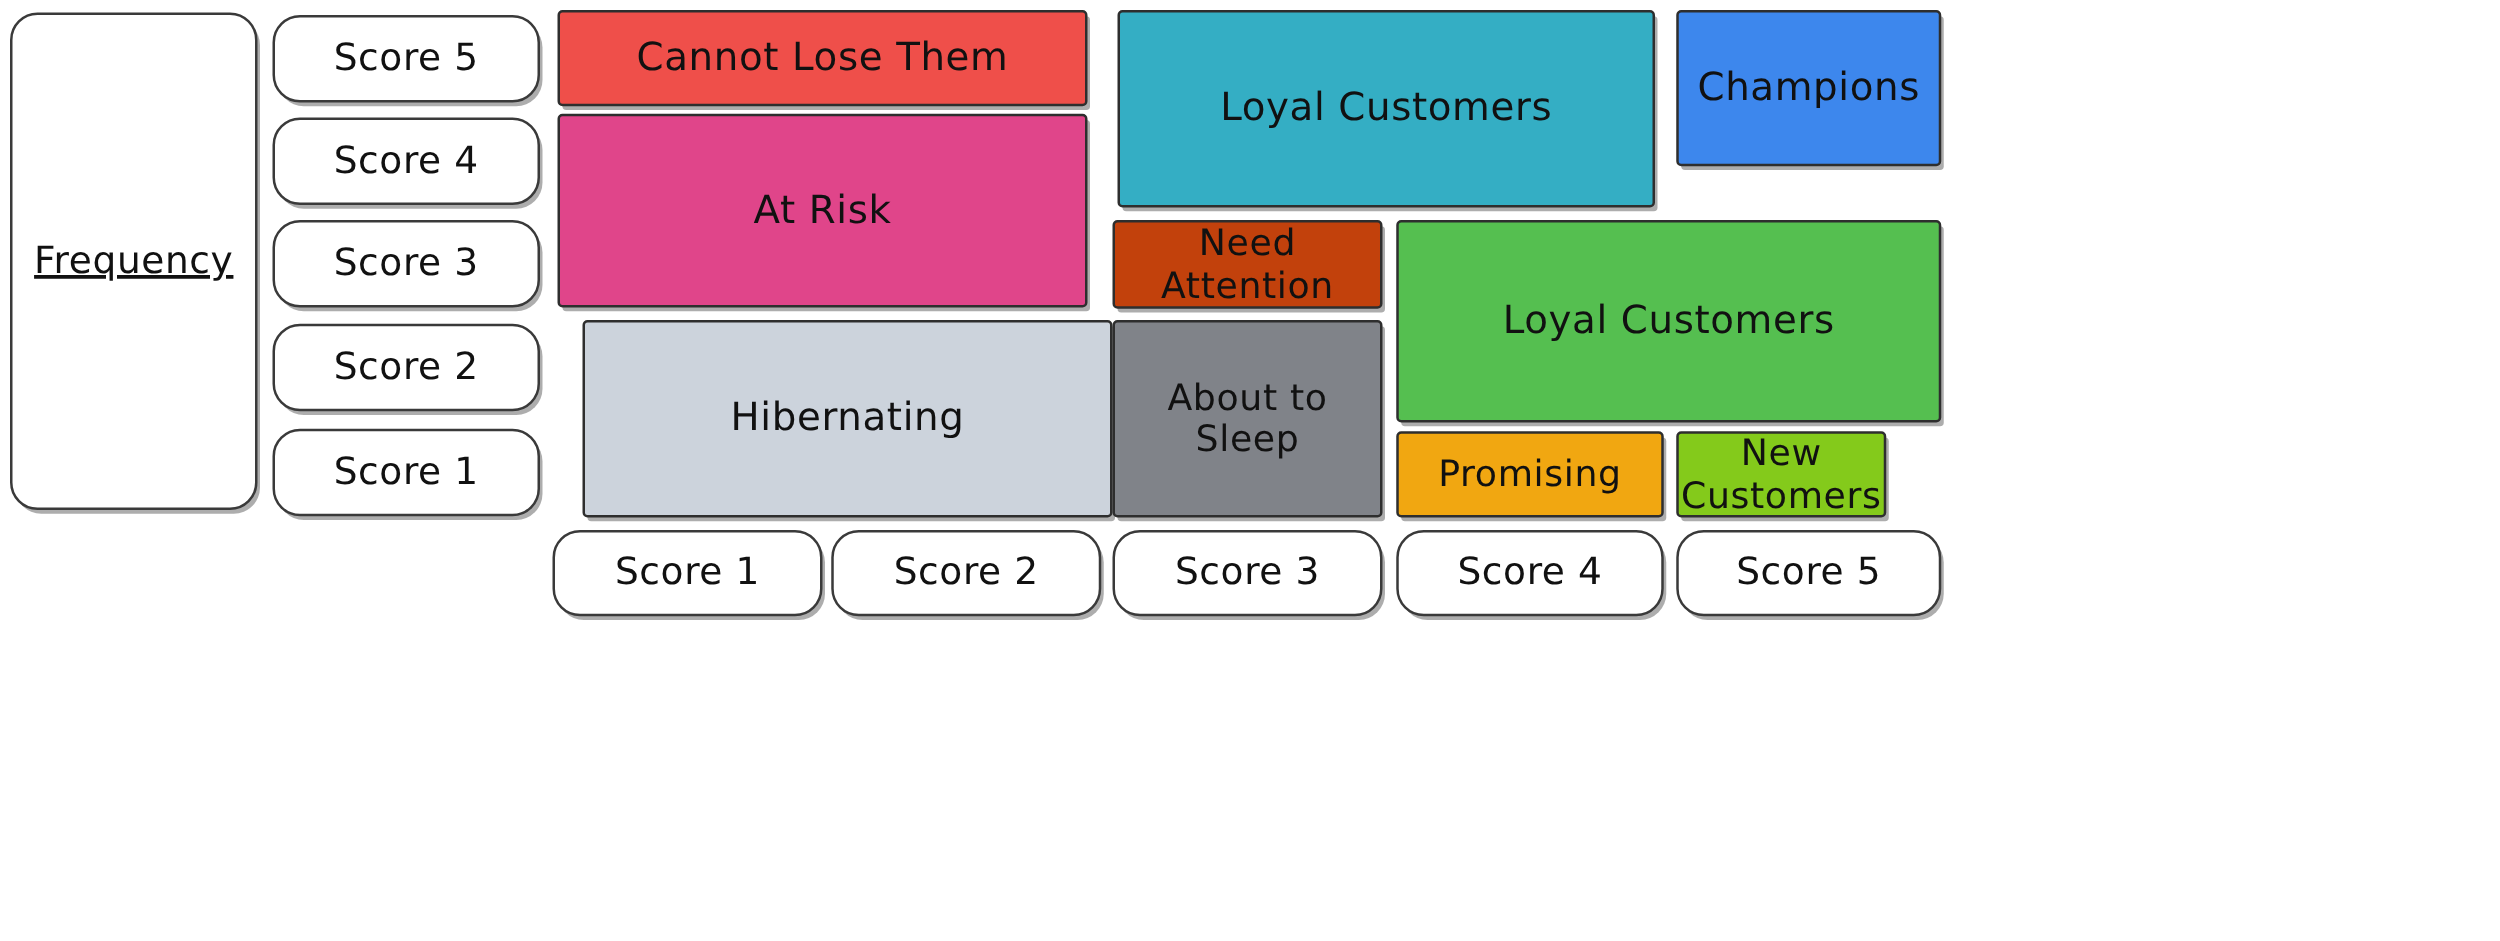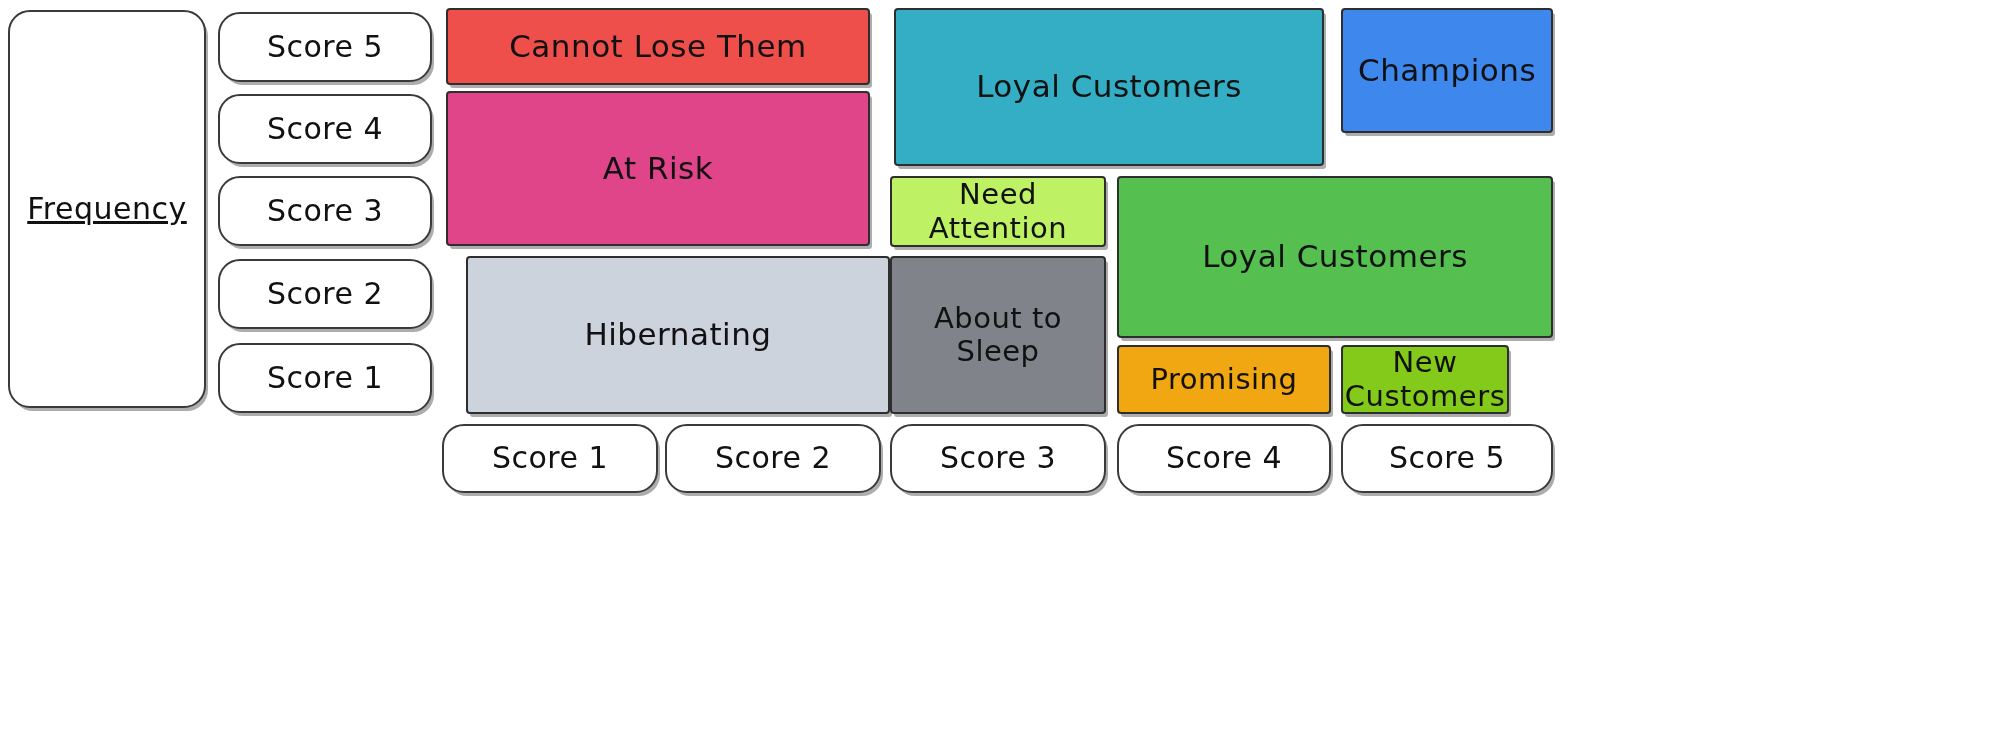--- a/index.html
+++ b/index.html
@@ -100,21 +100,21 @@
   </div>
 
   <div class="box seg" style="left:894px; top:8px; width:430px; height:158px; background:#34aec4;">
     <span>Loyal Customers</span>
   </div>
 
   <div class="box seg" style="left:1341px; top:8px; width:212px; height:125px; background:#3d87ed;">
     <span>Champions</span>
   </div>
 
-  <div class="box seg small" style="left:890px; top:176px; width:216px; height:71px; background:#bef264;">
+  <div class="box seg small" style="left:890px; top:176px; width:216px; height:71px; background:#c2410c;">
     <span>Need Attention</span>
   </div>
 
   <div class="box seg small" style="left:890px; top:256px; width:216px; height:158px; background:#808389;">
     <span>About to Sleep</span>
   </div>
 
   <div class="box seg" style="left:1117px; top:176px; width:436px; height:162px; background:#55bf50;">
     <span>Loyal Customers</span>
   </div>

